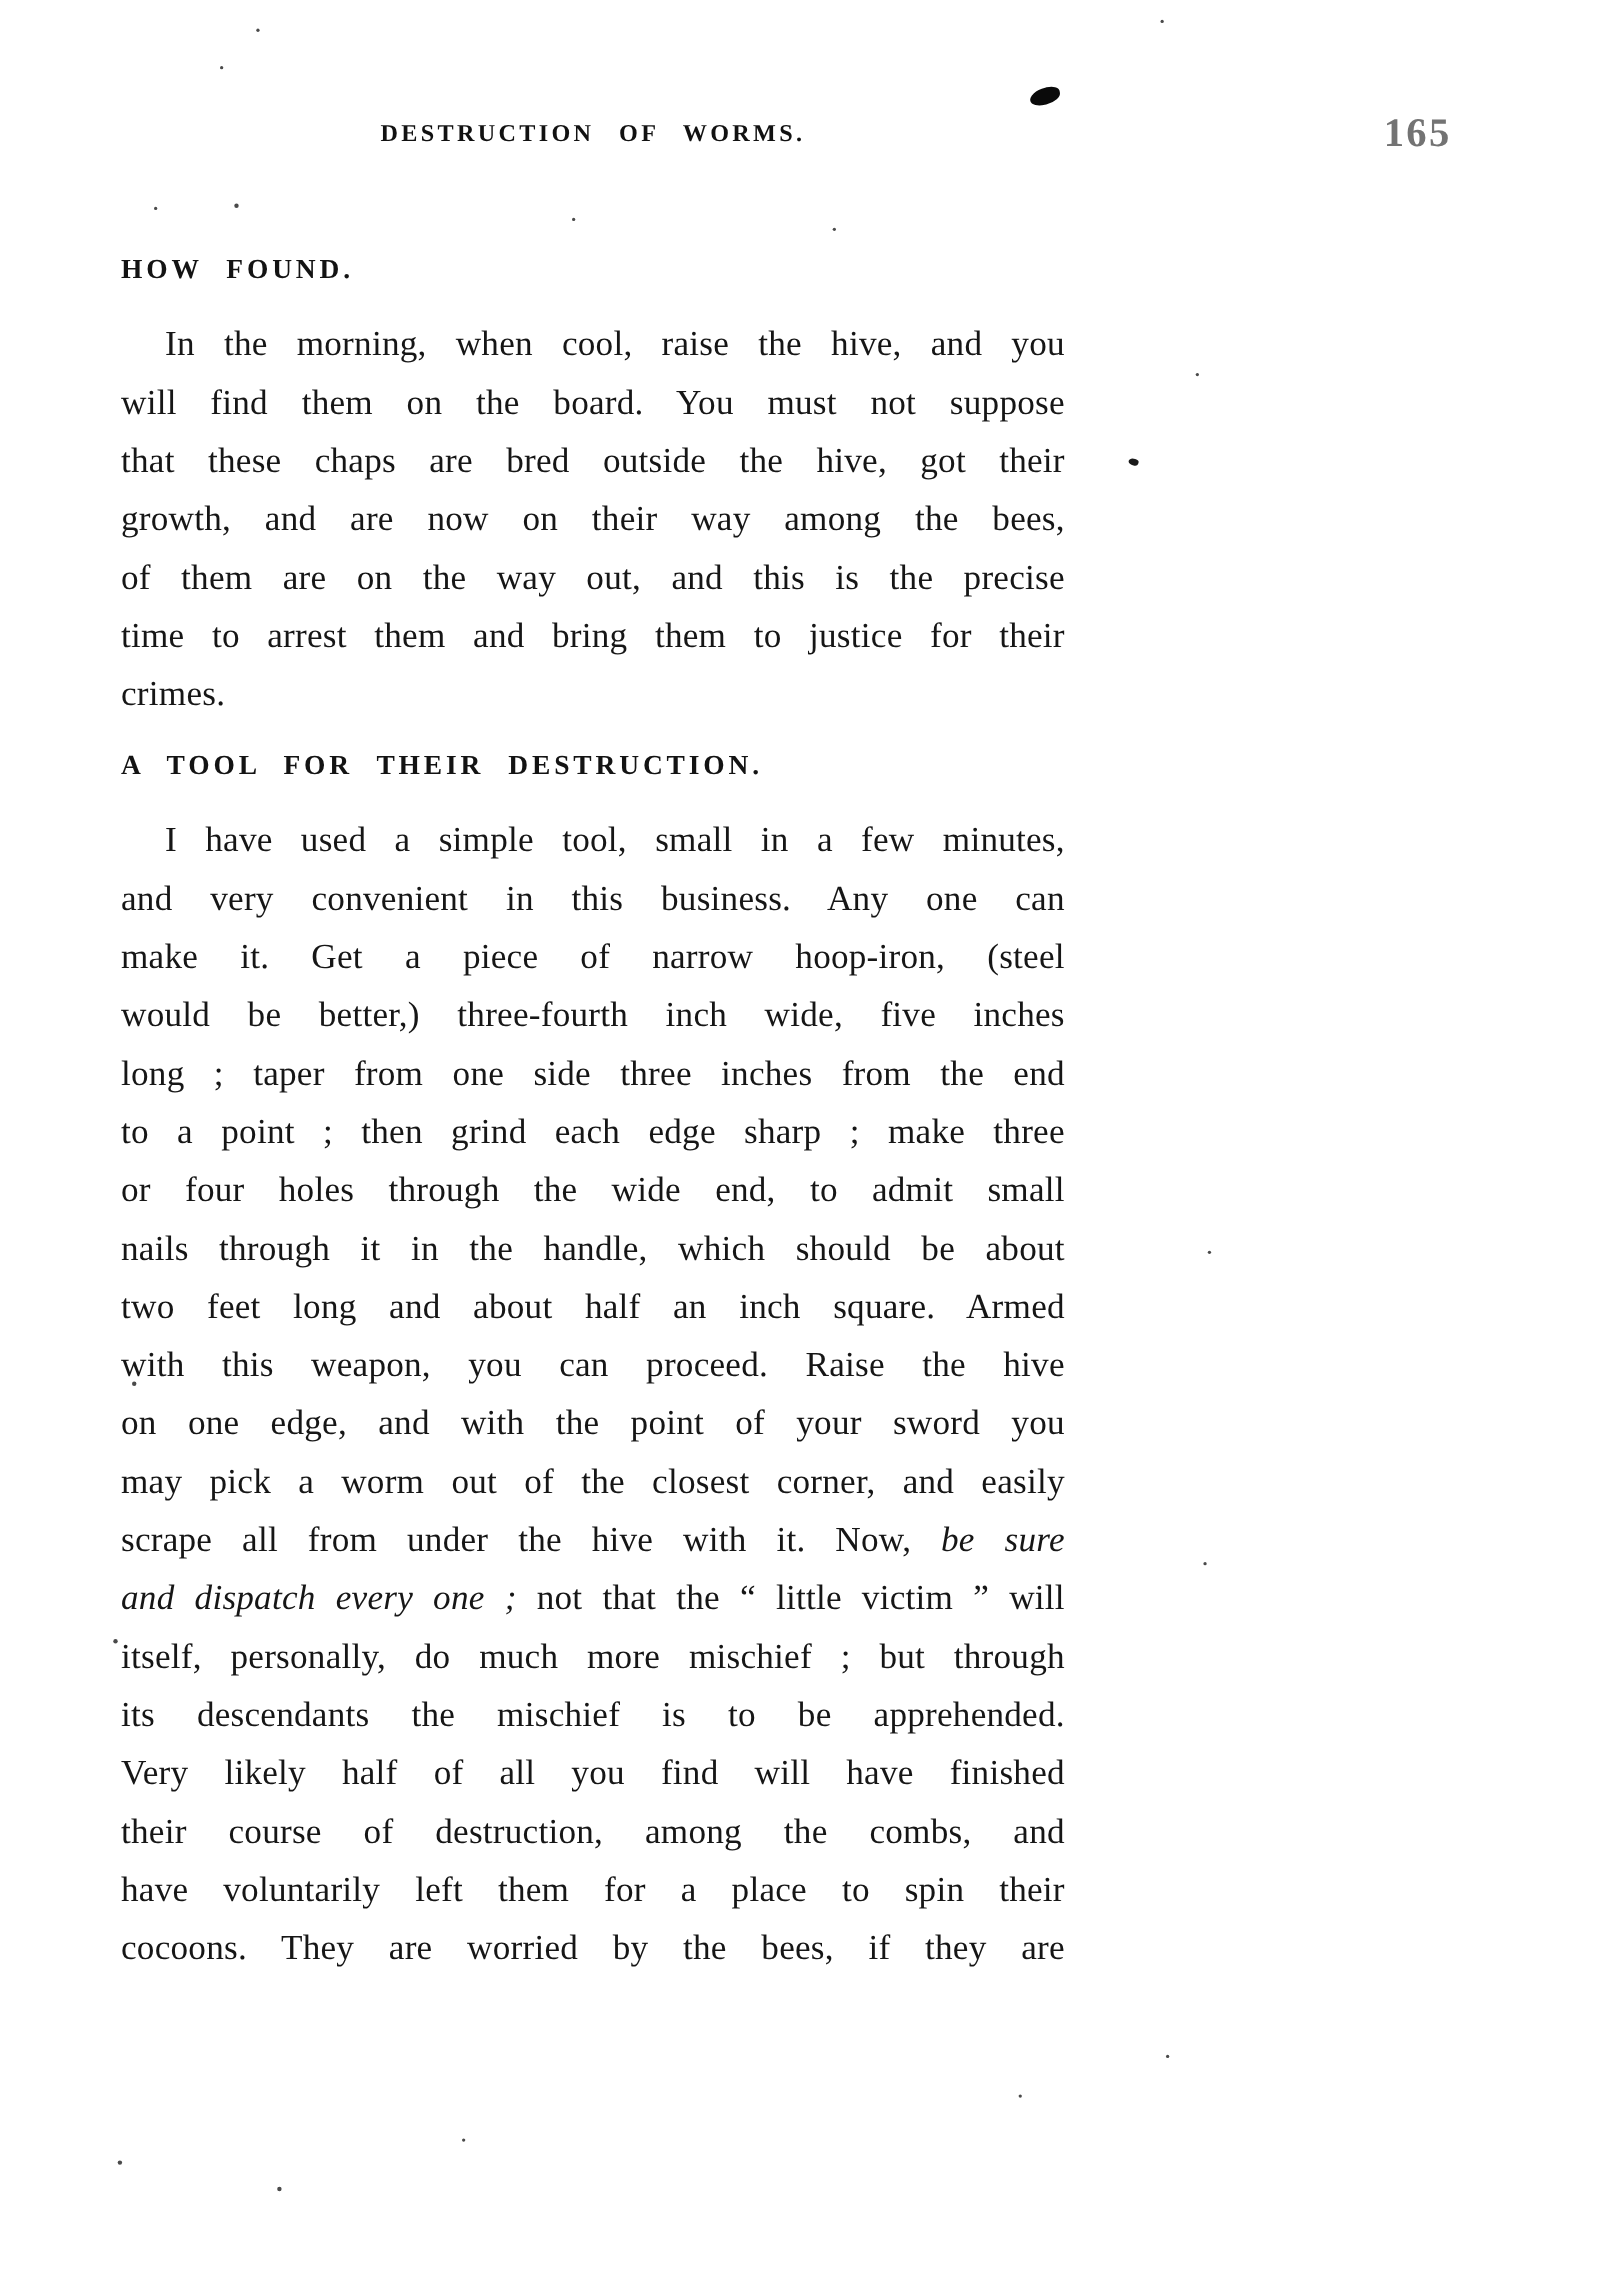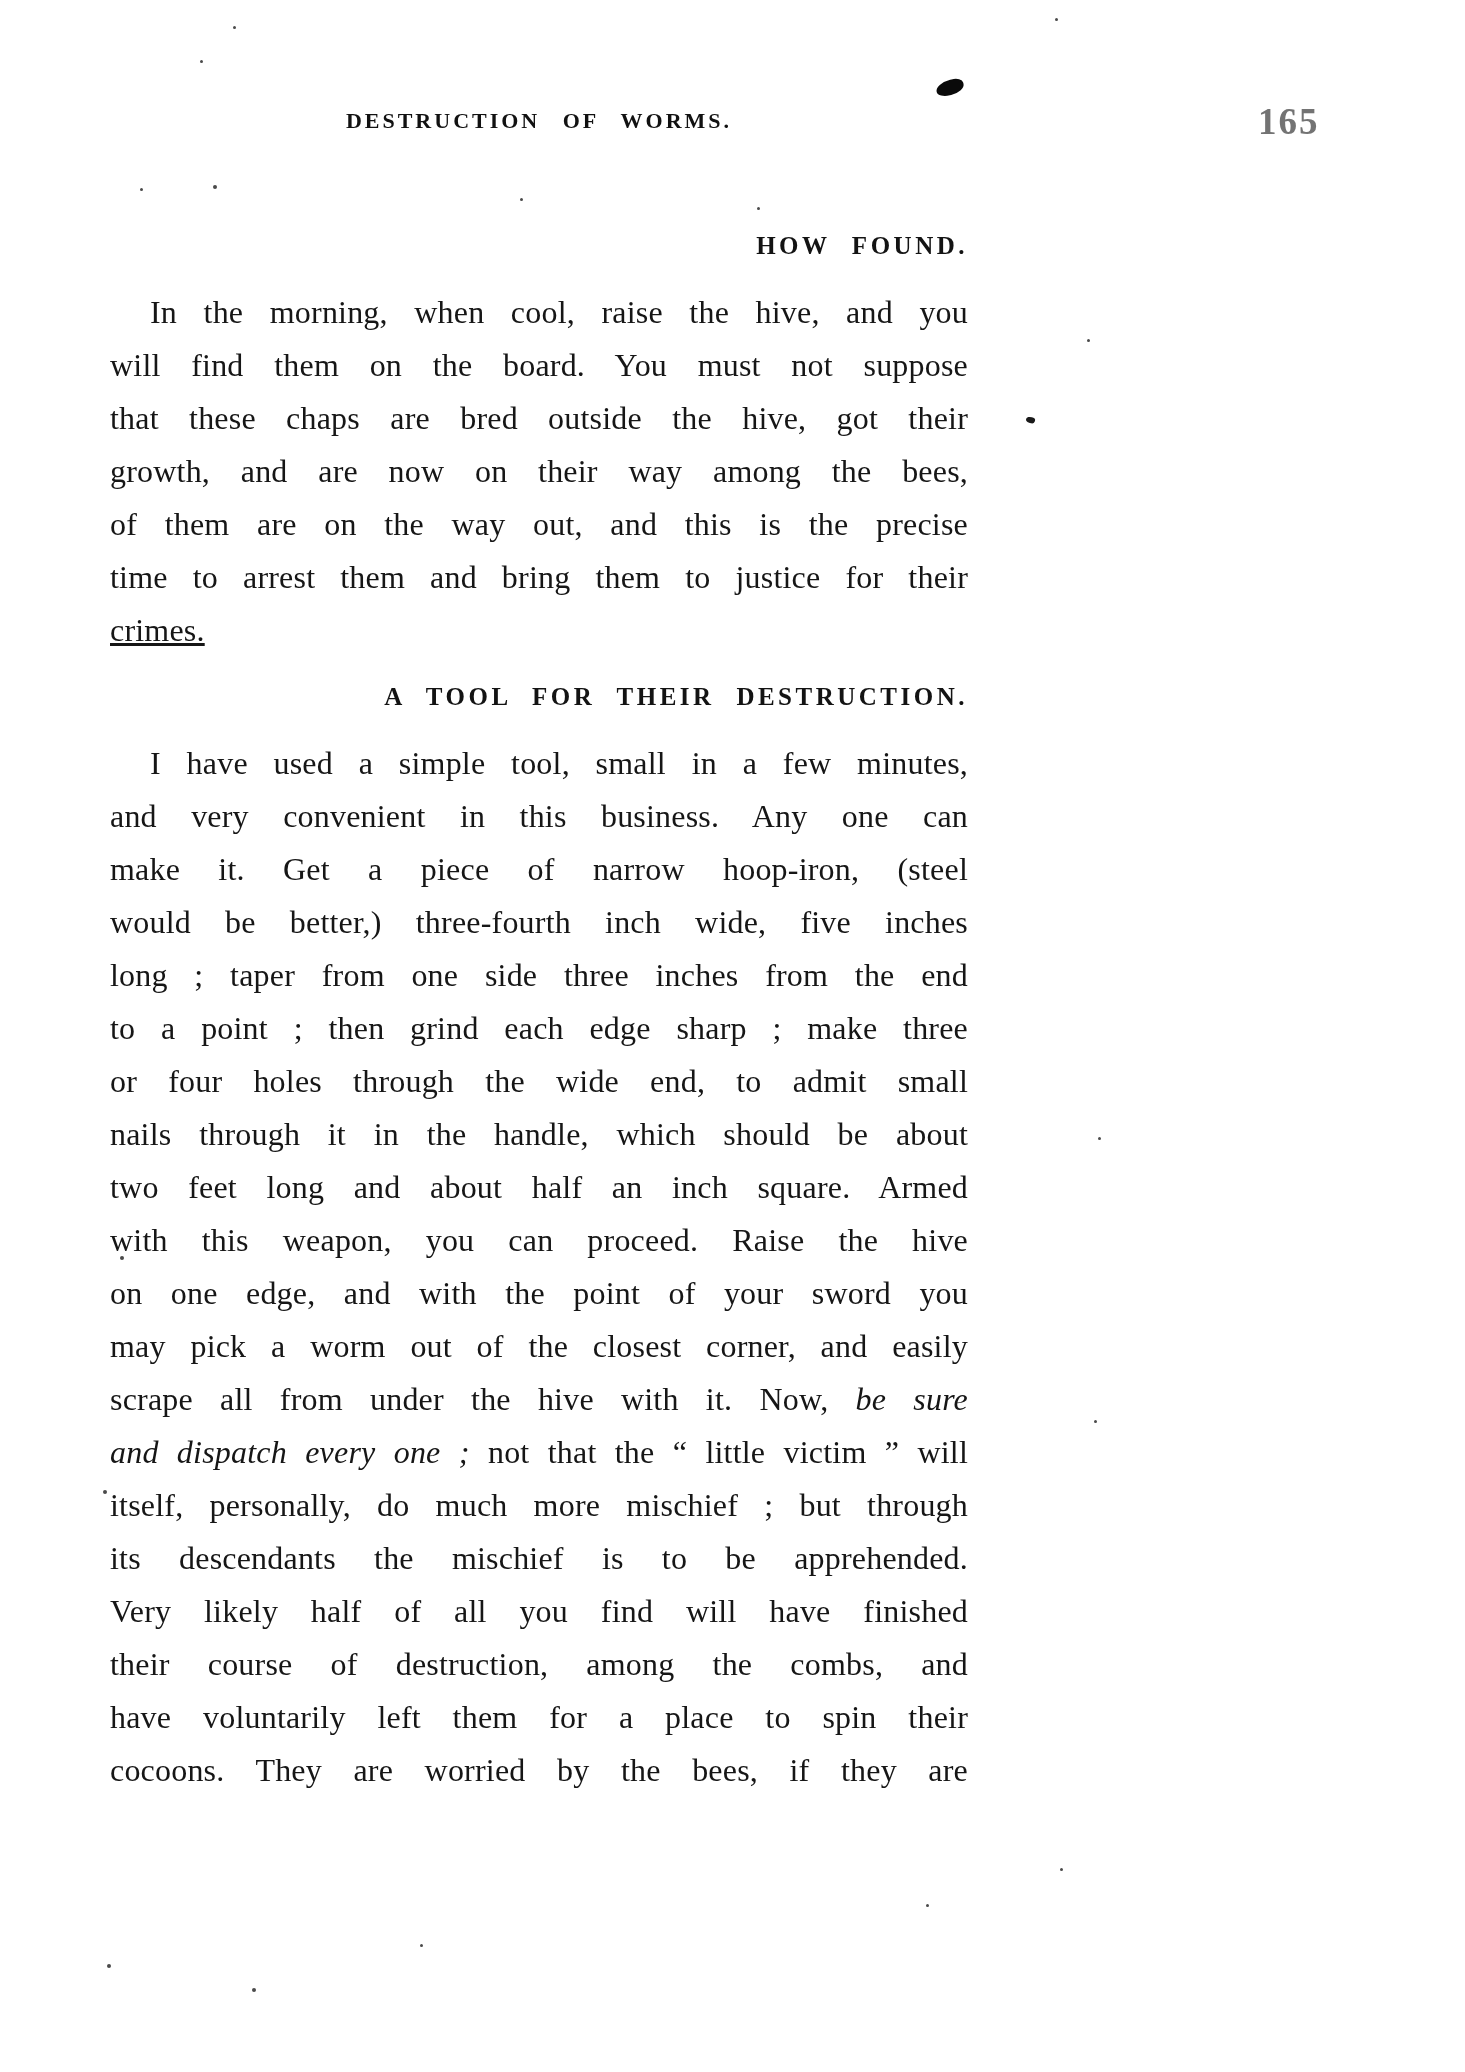--- a/index.html
+++ b/index.html
@@ -38,21 +38,21 @@
     color: #737373;
   }
   .text-block {
     position: absolute;
     left: 110px;
     top: 232px;
     width: 858px;
   }
   .section-heading {
     margin: 0;
-    text-align: right;
+    text-align: left;
     font-size: 25px;
     font-weight: bold;
     letter-spacing: 3.5px;
     word-spacing: 12px;
     color: #131313;
   }
   .section-heading.second {
     margin-top: 26px;
   }
   .paragraph {
@@ -66,21 +66,20 @@
     text-align: justify;
     text-align-last: justify;
     letter-spacing: 0.2px;
     color: #161616;
   }
   .line.indent {
     text-indent: 40px;
   }
   .line.last {
     text-align-last: left;
-    text-decoration: underline;
   }
   .it {
     font-style: italic;
   }
   .ink-blot {
     position: absolute;
     left: 936px;
     top: 80px;
     width: 28px;
     height: 15px;

